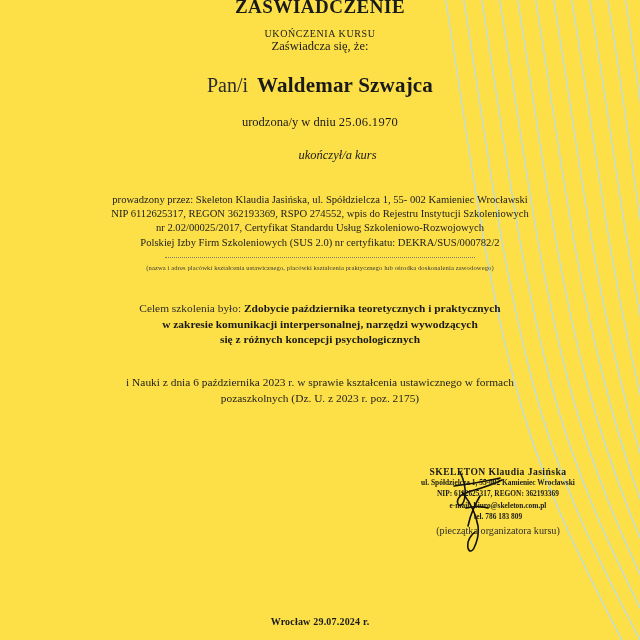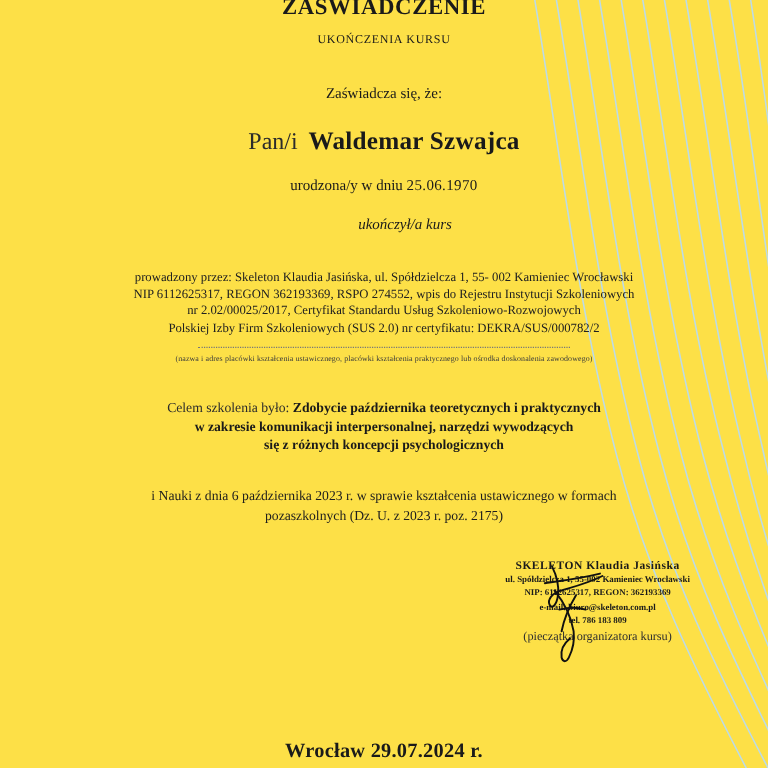--- a/index.html
+++ b/index.html
@@ -41,21 +41,20 @@
     height: 14px;
     overflow: hidden;
   }
   .doc-subtitle {
     font-size: 10px;
     letter-spacing: 0.6px;
     margin-top: 14px;
   }
   .attest-line {
     font-size: 12.5px;
-    margin-top: 32px;
   }
   .person-row {
     margin-top: 19px;
     display: flex;
     justify-content: center;
     align-items: baseline;
     gap: 9px;
   }
   .person-prefix {
     font-size: 20px;
@@ -152,21 +151,21 @@
     height: 92px;
     pointer-events: none;
   }
 
   .footer-place {
     position: absolute;
     left: 0;
     top: 616px;
     width: 640px;
     text-align: center;
-    font-size: 17px;
+    font-size: 10px;
     font-weight: bold;
     letter-spacing: 0.2px;
   }
 </style>
 </head>
 <body>
 
 <div id="page">
 
   <svg id="decor" viewBox="0 0 200 640" preserveAspectRatio="none">

